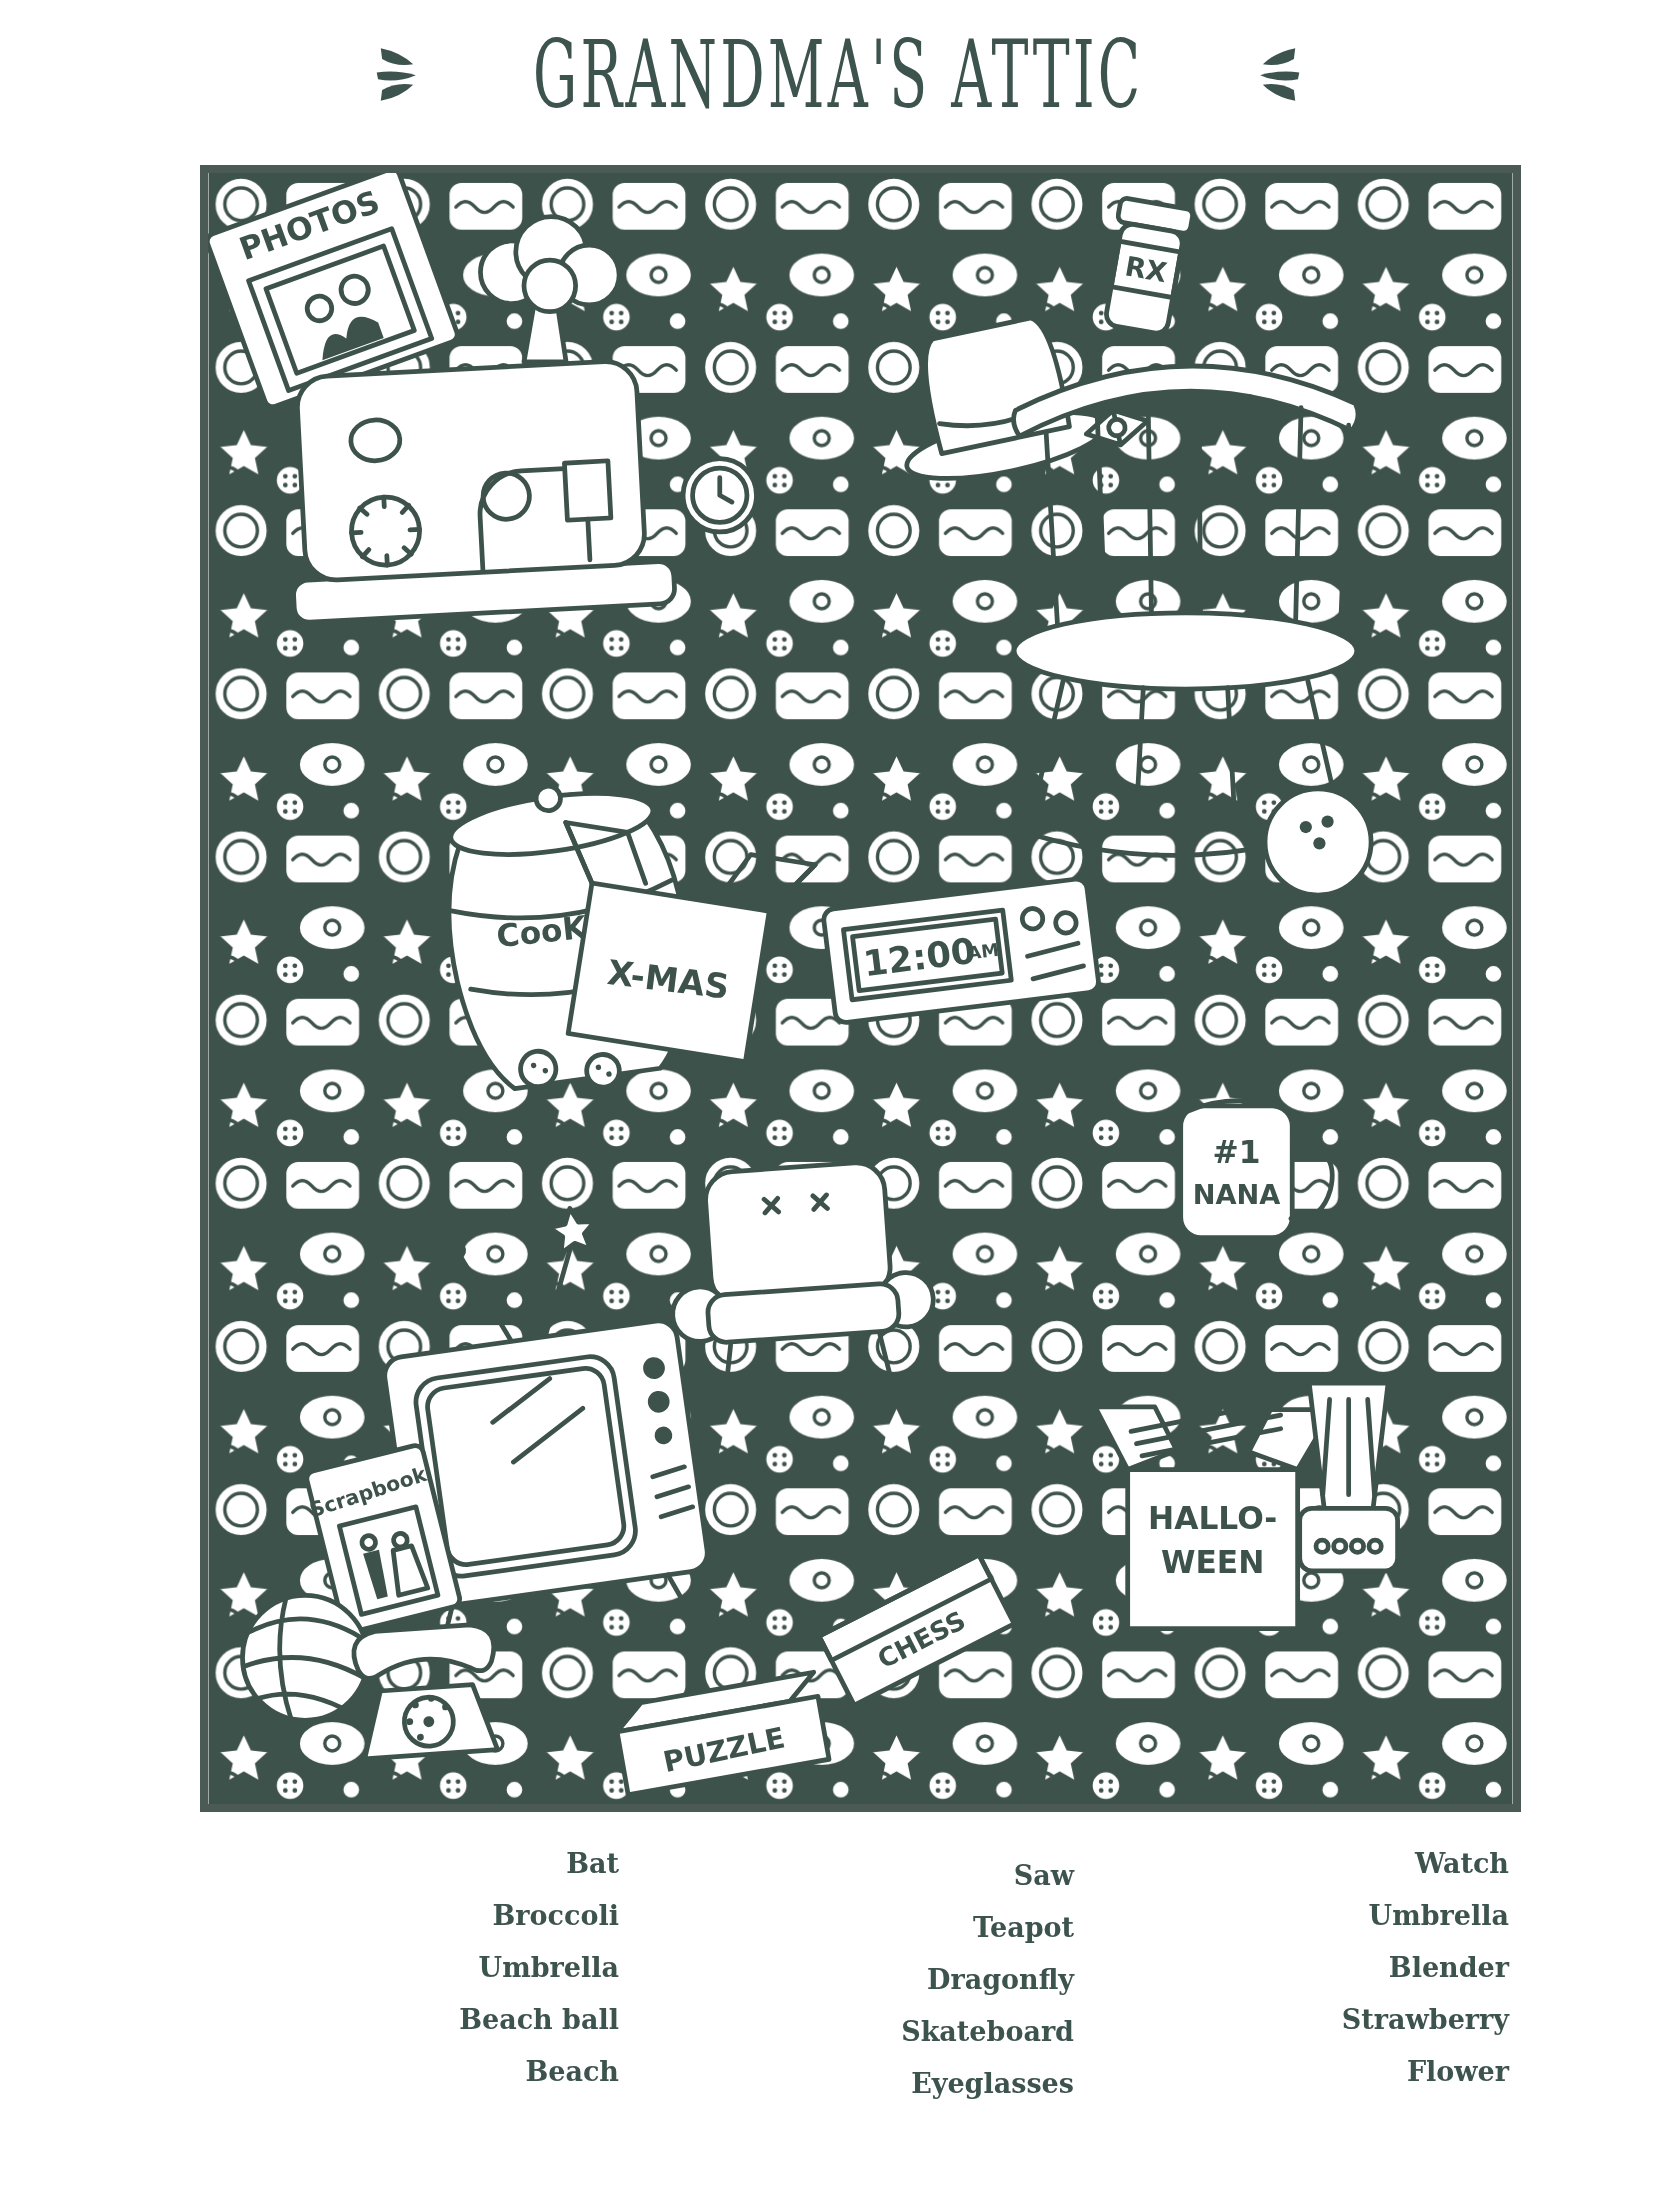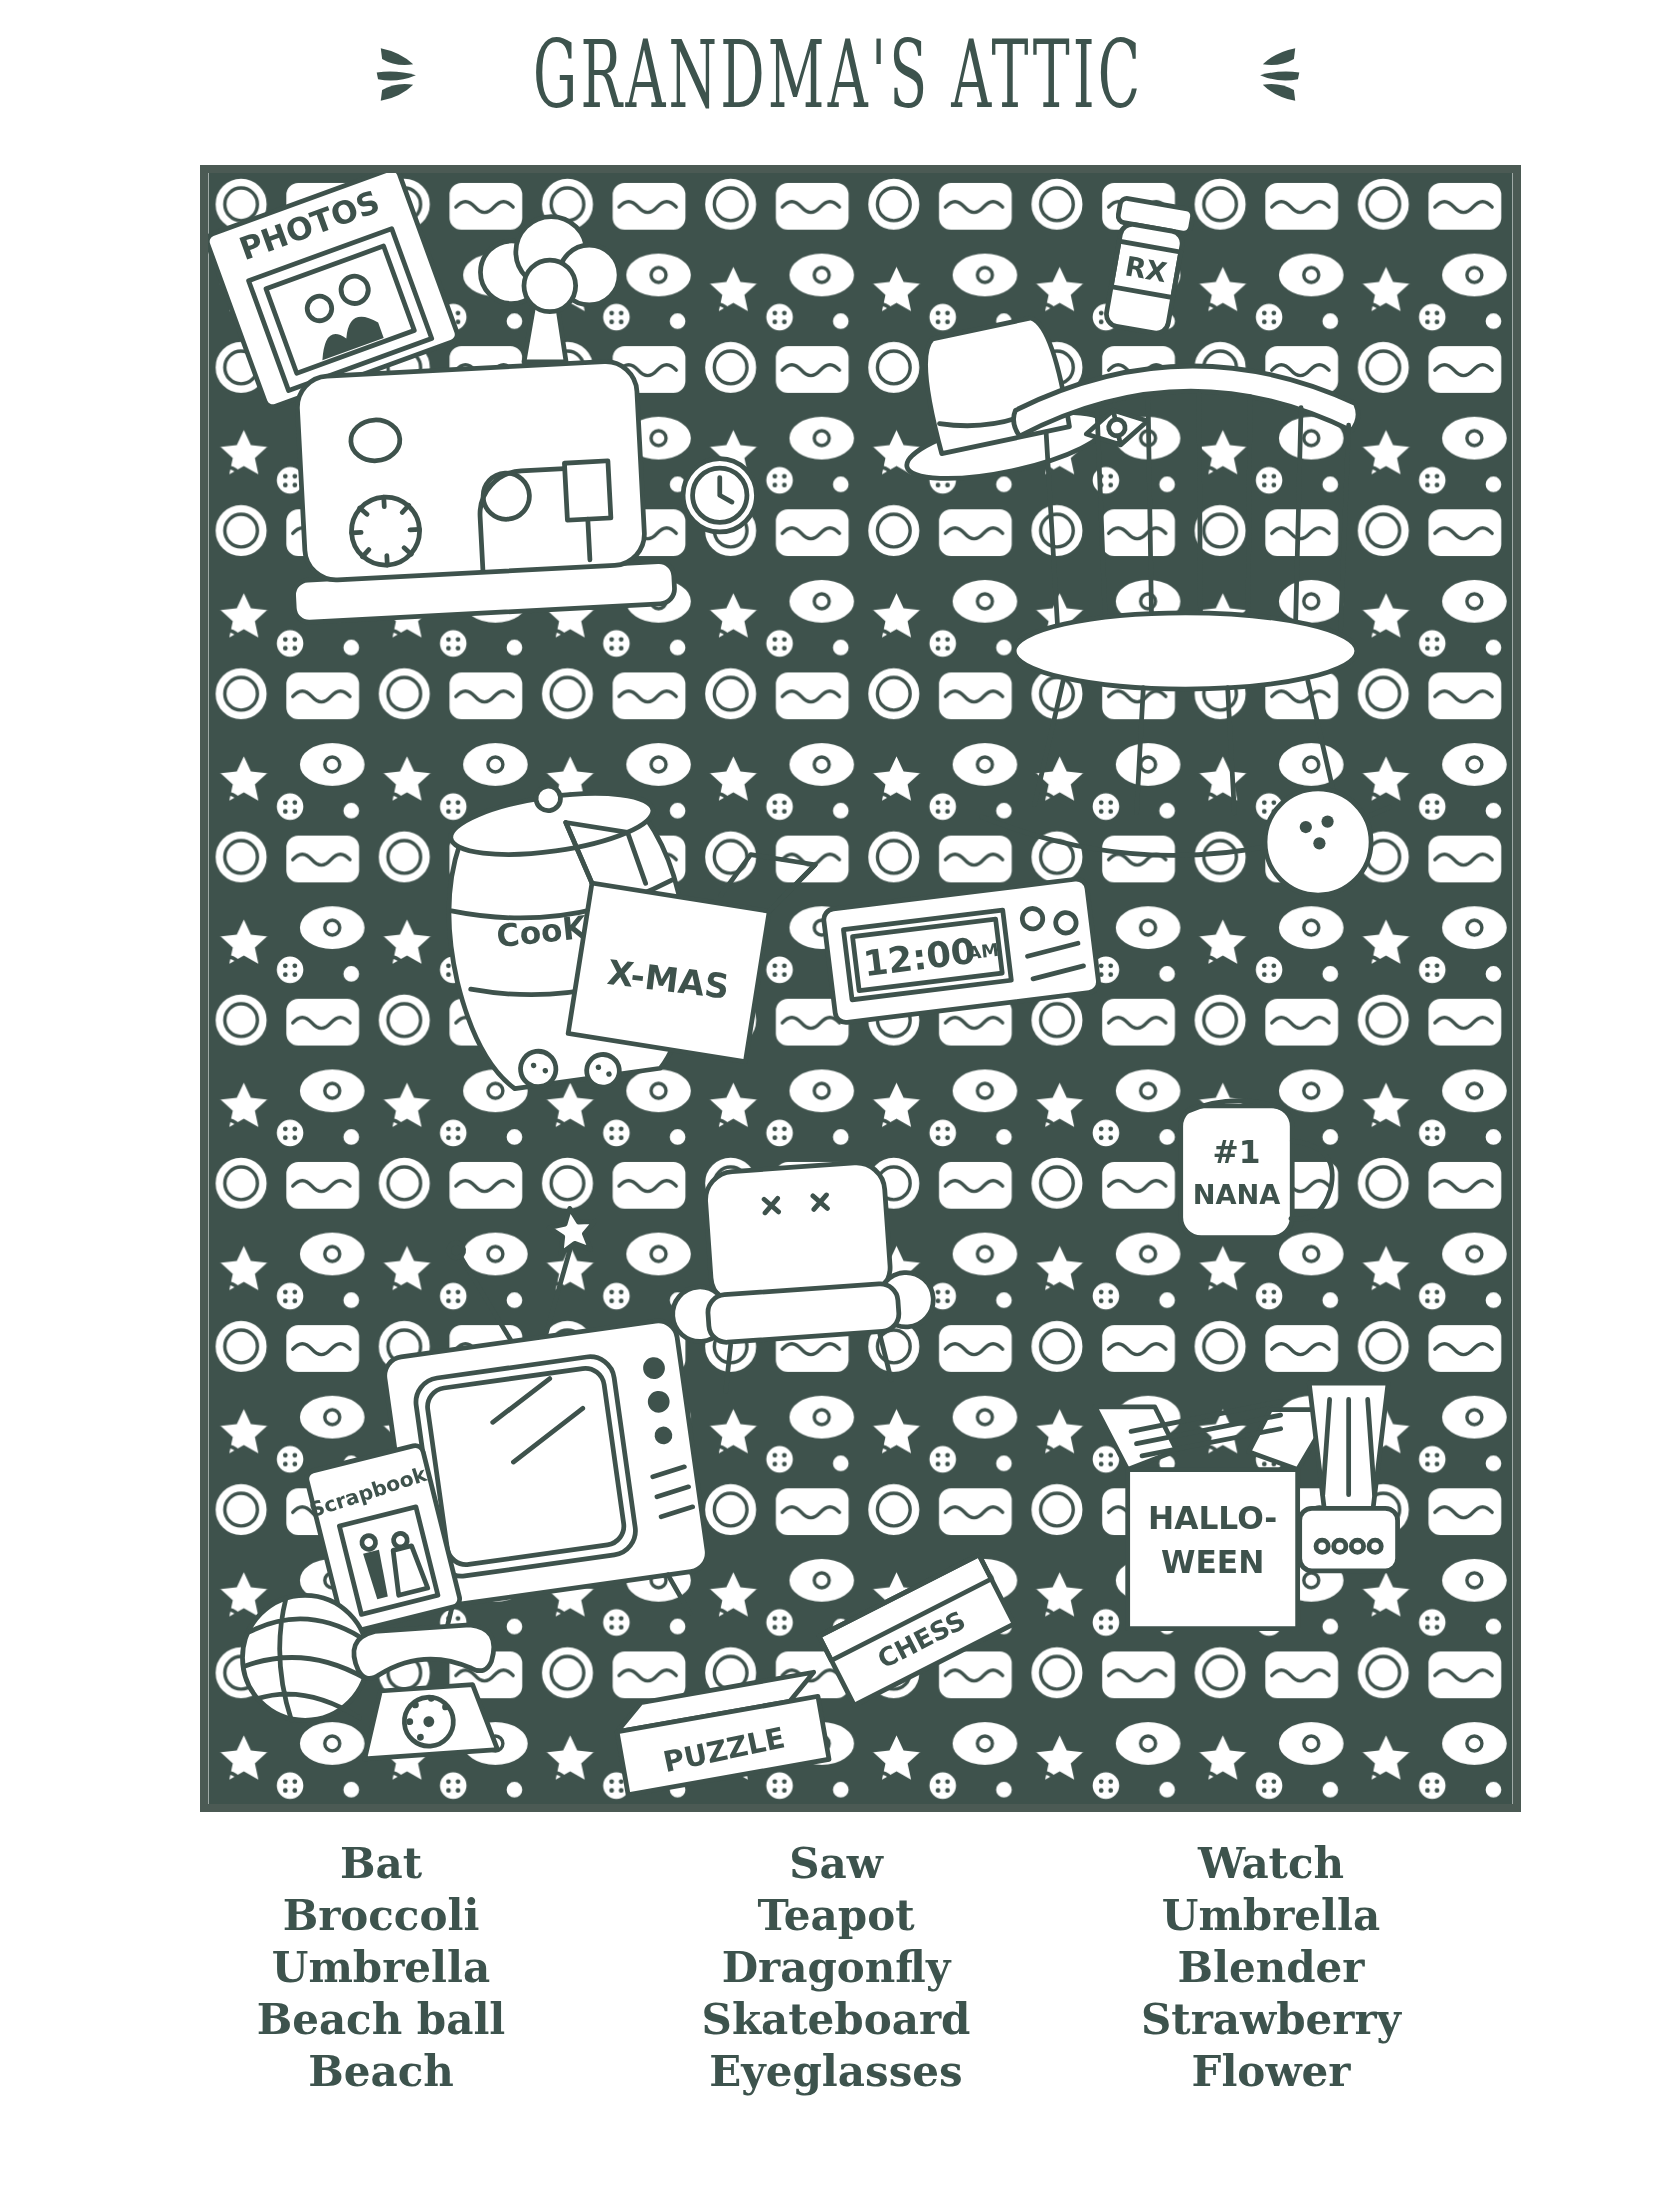--- a/index.html
+++ b/index.html
@@ -36,25 +36,25 @@
   
   .wb{fill:#fff;stroke:var(--ink);stroke-width:7;stroke-linejoin:round;}
   .ln{fill:none;stroke:var(--ink);stroke-width:7;stroke-linecap:round;stroke-linejoin:round;}
   .dk{fill:var(--ink);stroke:none;}
   text.hand{
     fill:var(--ink);font-family:"DejaVu Sans","Liberation Sans",sans-serif;
     font-weight:bold;text-anchor:middle;
   }
   
   .word-col{
-    position:absolute;top:1838px;width:476px;text-align:center;
-    color:var(--text);font-weight:bold;font-size:42px;line-height:52px;
+    position:absolute;top:1838px;width:476px;text-align:right;
+    color:var(--text);font-weight:bold;font-size:27px;line-height:52px;
     font-family:"DejaVu Serif","Liberation Serif",serif;
   }
-  .word-col.c0{left:143px;} .word-col.c1{left:598px;} .word-col.c2{left:1033px;}
+  .word-col.c0{left:143px;} .word-col.c1{left:598px;margin-top:12px;} .word-col.c2{left:1033px;}
 </style>
 </head>
 <body>
 
 <div class="page">
 
   <div class="title-row">
     <svg class="flourish" viewBox="0 0 74 122">
       <path d="M10 22 Q40 28 58 46 Q32 50 12 38 Z"></path>
       <path d="M4 58 Q34 54 62 62 Q34 74 6 68 Z"></path>

